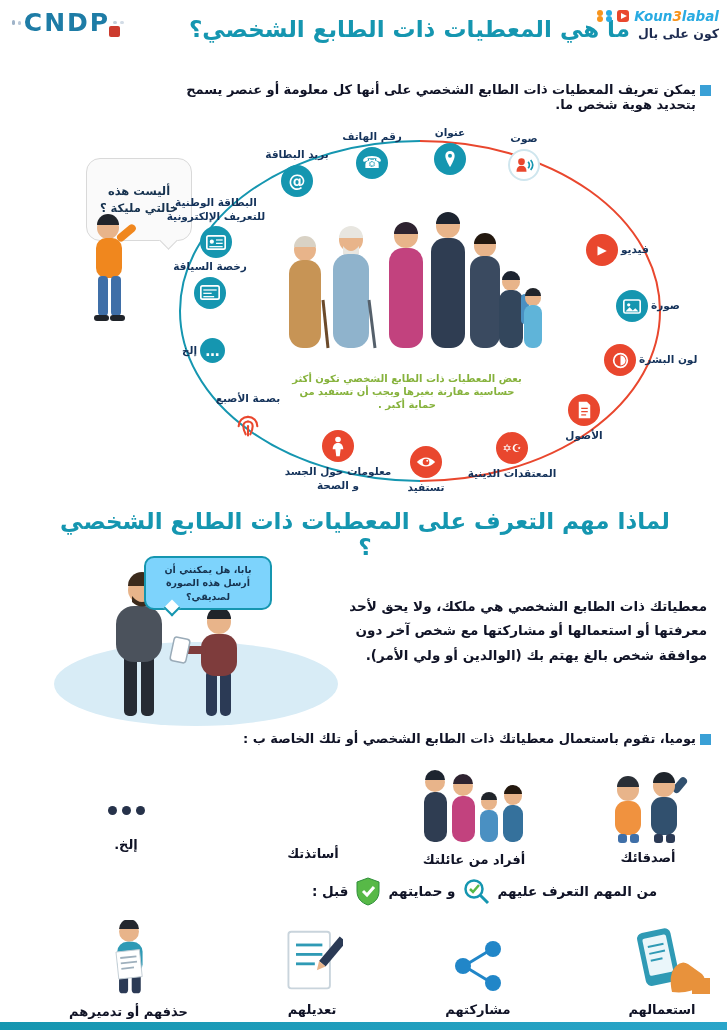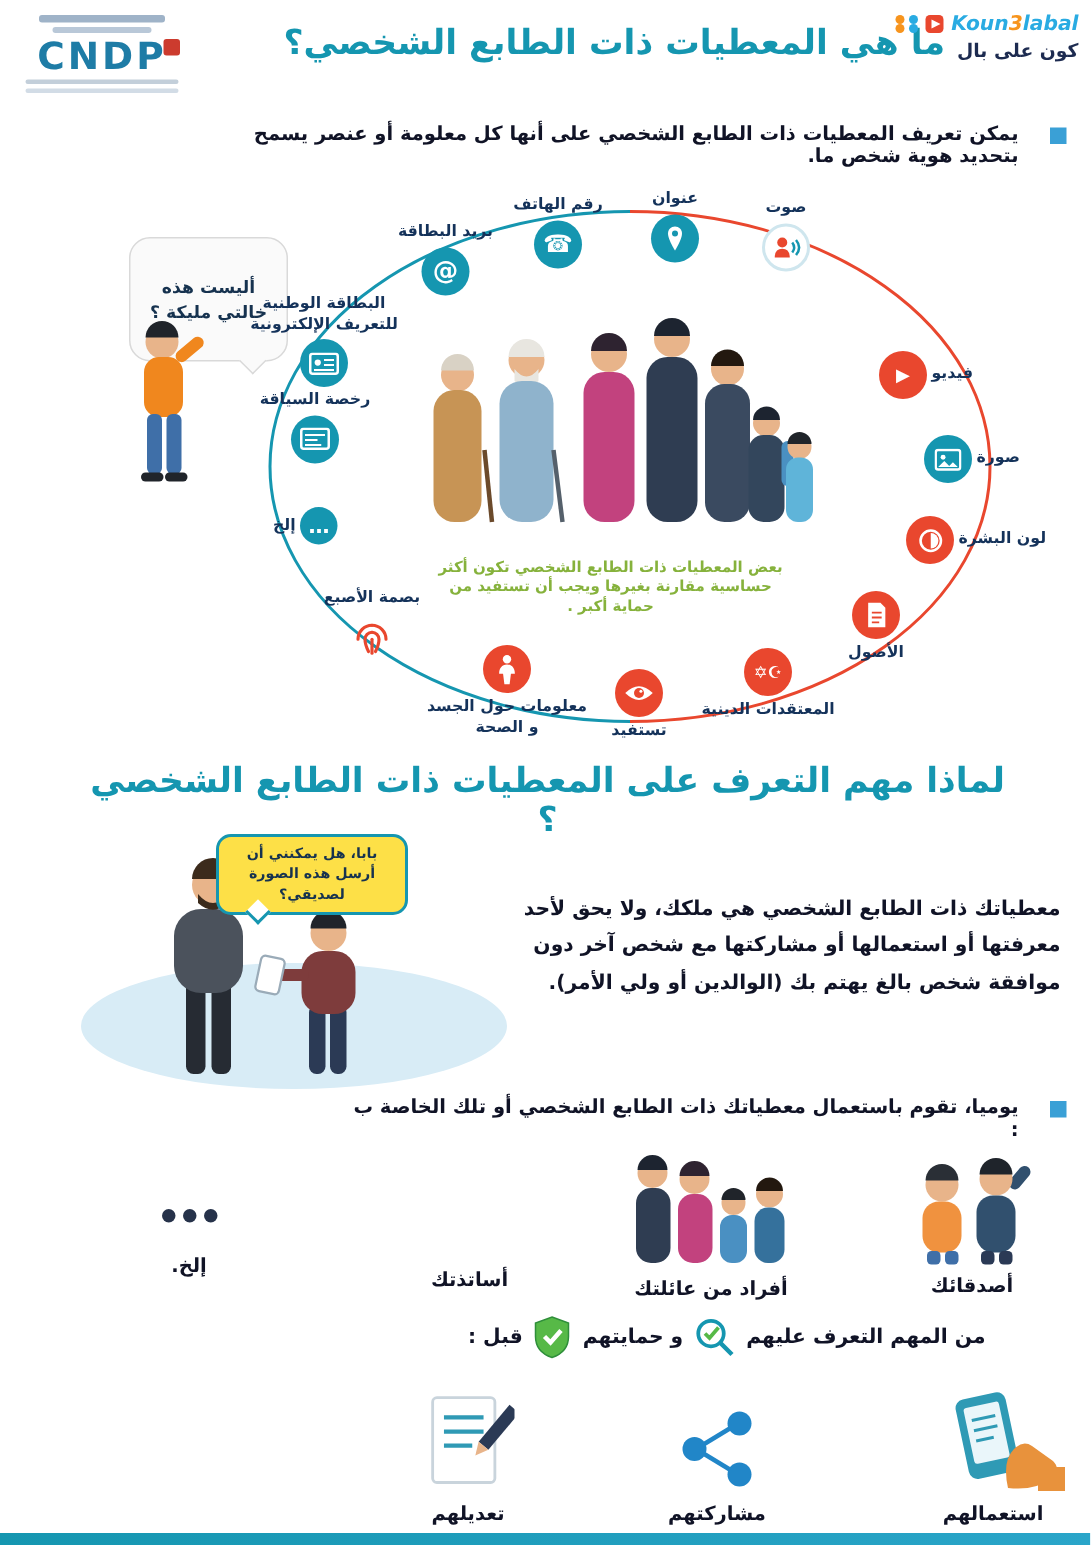--- a/index.html
+++ b/index.html
@@ -1,37 +1,37 @@
 <!DOCTYPE html>
 <html><head>
 <meta charset="utf-8">
 <style>
   *{margin:0;padding:0;box-sizing:border-box}
   html,body{background:#fff}
   body{font-family:"DejaVu Sans","Liberation Sans",sans-serif}
   .page{position:relative;width:727px;height:1030px;background:#fff;overflow:hidden}
 
   
-  .cndp{position:absolute;left:12px;top:10px;width:112px;display:flex;flex-direction:column;align-items:center;gap:3px}
+  .cndp{position:absolute;left:12px;top:10px;width:112px;display:flex;align-items:center;gap:3px}
   .bar{border-radius:2px}
   .cndp-ar1{width:84px;height:5px;background:#9fb3c8}
   .cndp-ar2{width:66px;height:4px;background:#b9c8d8}
   .cndp-name{font-size:25px;font-weight:bold;color:#1e7ca6;letter-spacing:2px;line-height:1}
   .cndp-sub{width:102px;height:3px;background:#c3cfda}
   .cndp-sub2{width:102px;height:3px;background:#d2dce6}
   .cndp-accent{position:absolute;right:4px;top:16px;width:11px;height:11px;background:#cc3b2e;border-radius:2px}
   .main-title{position:absolute;left:110px;top:16px;width:520px;text-align:right;font-size:23px;font-weight:bold;color:#1596b0;direction:rtl}
   .koun{position:absolute;right:8px;top:8px;display:flex;flex-direction:column;align-items:flex-end;gap:2px}
   .koun-top{display:flex;align-items:center;gap:4px}
   .koun-name{font-size:13.5px;font-weight:bold;color:#29abe2;font-style:italic}
   .koun-name .orange{color:#f7941d}
   .koun-ar{font-size:12.5px;font-weight:bold;color:#1d2b50;direction:rtl}
 
   
-  .lead{position:absolute;display:flex;direction:rtl;gap:21px;align-items:flex-start;font-size:13px;font-weight:bold;color:#101326}
+  .lead{position:absolute;display:flex;direction:rtl;gap:4px;align-items:flex-start;font-size:13px;font-weight:bold;color:#101326}
   .sq{width:11px;height:11px;background:#3aa0d6;flex:none;margin-top:3px}
 
   
   .ellipse-svg{position:absolute;left:170px;top:128px}
   .d-item{position:absolute;display:flex;align-items:center;gap:3px}
   .col{flex-direction:column}
   .row{flex-direction:row}
   .d-label{font-size:10.5px;font-weight:bold;color:#14325a;text-align:center;direction:rtl;line-height:1.3}
   .badge{width:32px;height:32px;border-radius:50%;display:flex;align-items:center;justify-content:center;color:#fff;flex:none;font-weight:bold}
   .badge.sm{width:25px;height:25px}
@@ -41,21 +41,21 @@
   .bare{background:transparent}
   .bubble1{position:absolute;left:86px;top:158px;width:106px;background:#fafafa;border:1.5px solid #d9d9d9;border-radius:14px;padding:24px 6px;font-size:11.5px;font-weight:bold;color:#16324f;text-align:center;direction:rtl;line-height:1.45}
   .bubble1::after{content:"";position:absolute;right:16px;bottom:-7px;width:12px;height:12px;background:#fafafa;border-right:1.5px solid #d9d9d9;border-bottom:1.5px solid #d9d9d9;transform:rotate(45deg)}
   .center-note{position:absolute;left:287px;top:372px;width:240px;text-align:center;font-size:10px;font-weight:bold;color:#86b23c;direction:rtl;line-height:1.3}
   .boy-point{position:absolute;left:78px;top:212px}
   .people{position:absolute;left:273px;top:198px}
 
   
   .sec-title{position:absolute;left:55px;top:508px;width:620px;text-align:center;font-size:23px;font-weight:bold;color:#1596b0;direction:rtl}
   .scene2{position:absolute;left:46px;top:556px;width:302px;height:172px}
-  .bubble2{position:absolute;left:98px;top:0;width:128px;background:#fde047;border:2px solid #1596b0;border-radius:10px;padding:5px 6px;font-size:9.5px;font-weight:bold;color:#16324f;text-align:center;direction:rtl;line-height:1.4}
+  .bubble2{position:absolute;left:98px;top:0;width:128px;background:#7dd3fc;border:2px solid #1596b0;border-radius:10px;padding:5px 6px;font-size:9.5px;font-weight:bold;color:#16324f;text-align:center;direction:rtl;line-height:1.4}
   .bubble2::after{content:"";position:absolute;left:20px;bottom:-6px;width:10px;height:10px;background:#fff;border-left:2px solid #1596b0;border-bottom:2px solid #1596b0;transform:rotate(-45deg)}
   .para{position:absolute;right:20px;top:594px;width:372px;font-size:13.5px;font-weight:bold;color:#101326;direction:rtl;text-align:right;line-height:1.8}
 
   .group{position:absolute;display:flex;flex-direction:column;align-items:center;gap:6px}
   .g-label{font-size:13px;font-weight:bold;color:#101326;direction:rtl;text-align:center}
   .dots{display:flex;gap:5px;margin-bottom:16px}
   .dot{width:9px;height:9px;border-radius:50%;background:#26324a}
 
   .protect{position:absolute;right:70px;top:876px;display:flex;direction:rtl;align-items:center;gap:7px;font-size:13.5px;font-weight:bold;color:#101326}
 
@@ -444,16 +444,32 @@
       <line x1="14" y1="28" x2="42" y2="28" stroke="#2f9ab5" stroke-width="3"></line>
       <line x1="14" y1="38" x2="34" y2="38" stroke="#2f9ab5" stroke-width="3"></line>
       <g transform="rotate(40 48 30)">
         <rect x="44" y="6" width="9" height="34" fill="#2b3a55"></rect>
         <path d="M44 40 l9 0 l-4.5 9 z" fill="#e8b48a"></path>
       </g>
     </svg>
     <span class="g-label">تعديلهم</span>
   </div>
 
+  <div class="action" style="left:56px;top:920px;width:145px">
+    <svg width="70" height="76" viewBox="0 0 70 84">
+      <circle cx="35" cy="13" r="11" fill="#e8b48a"></circle>
+      <path d="M24 10 a11 11 0 0 1 22 0 z" fill="#23272e"></path>
+      <rect x="22" y="24" width="28" height="36" rx="11" fill="#2f9ab5"></rect>
+      <rect x="24" y="59" width="10" height="22" rx="4" fill="#2b3a55"></rect>
+      <rect x="38" y="59" width="10" height="22" rx="4" fill="#2b3a55"></rect>
+      <g transform="rotate(-6 35 48)">
+        <rect x="22" y="34" width="26" height="30" fill="#fff" stroke="#c2ccd4"></rect>
+        <line x1="26" y1="41" x2="44" y2="41" stroke="#9fb0bd" stroke-width="2"></line>
+        <line x1="26" y1="47" x2="44" y2="47" stroke="#9fb0bd" stroke-width="2"></line>
+        <line x1="26" y1="53" x2="40" y2="53" stroke="#9fb0bd" stroke-width="2"></line>
+      </g>
+    </svg>
+    <span class="g-label">حذفهم أو تدميرهم</span>
+  </div>
 
   <div class="footer-bar"></div>
 
 </div>
 
 </body></html>

